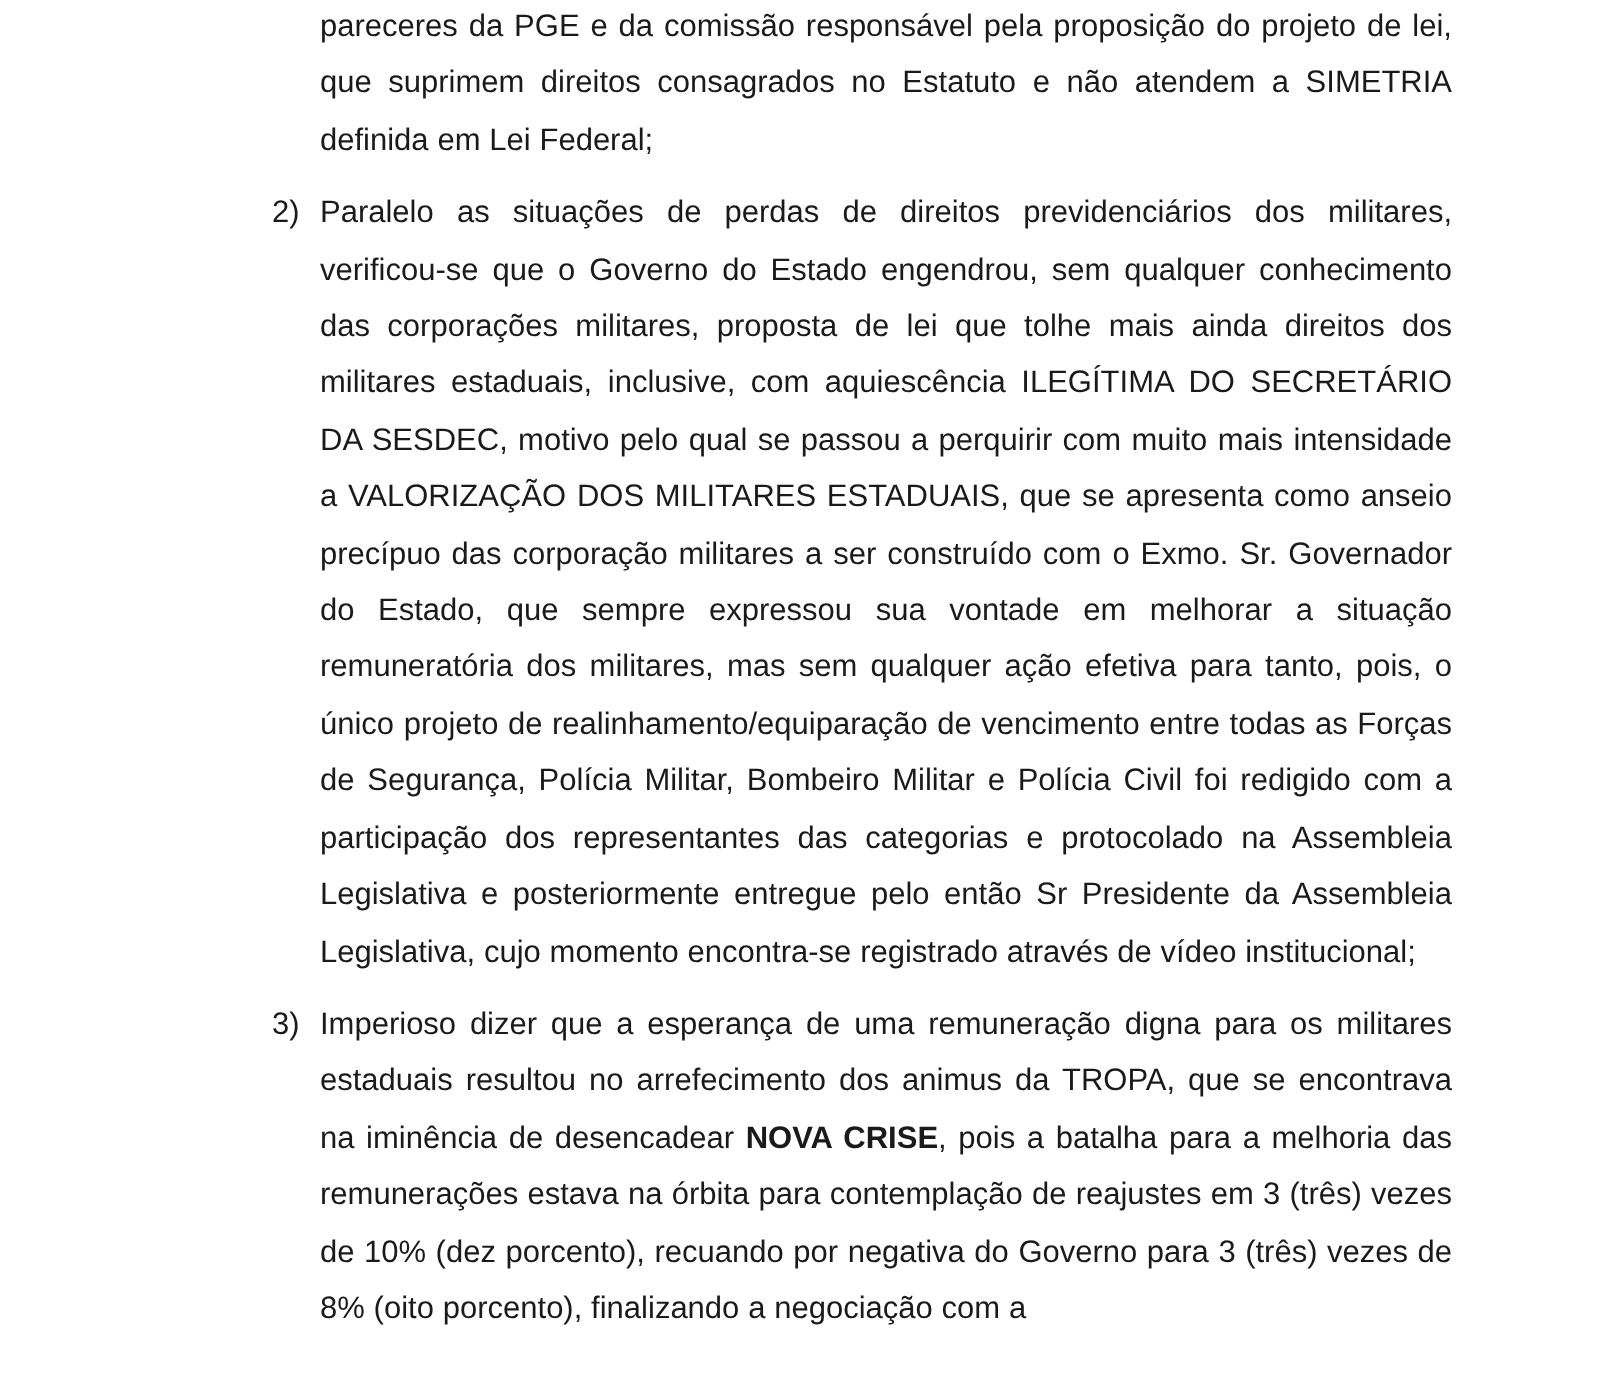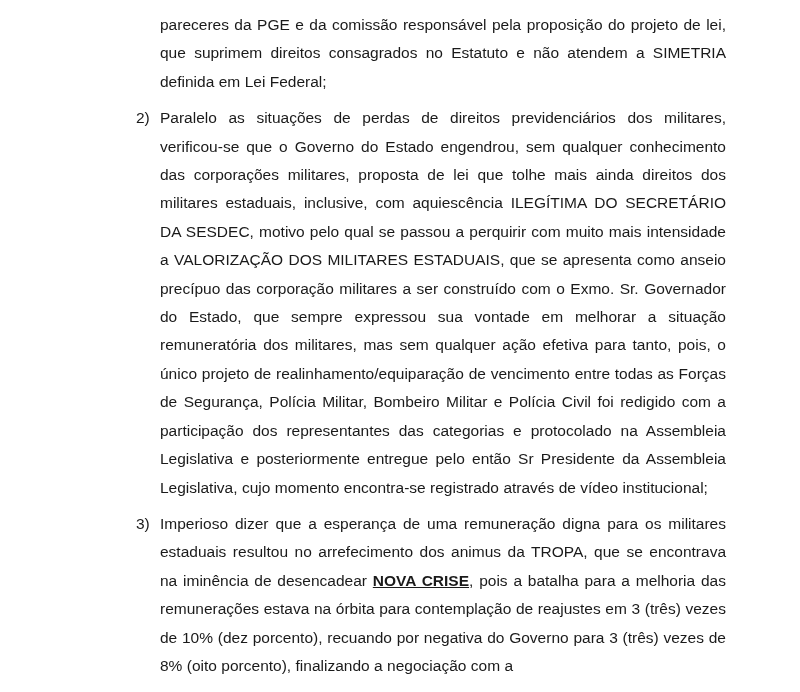--- a/index.html
+++ b/index.html
@@ -16,21 +16,21 @@
     background: #ffffff;
     overflow: hidden;
     font-family: "Liberation Sans", sans-serif;
     color: #1a1a1a;
   }
 
   
   .doc-body {
     position: absolute;
     left: 136px;
-    top: 11px;
+    top: 0px;
     width: 590px;
   }
 
   
   .block {
     position: relative;
     display: block;
     padding-left: 24px;          
     margin: 0 0 8px 0;
   }
@@ -57,21 +57,21 @@
     word-spacing: 0.1px;
     hyphens: none;
   }
 
   
   .block.continued .ptext {
     text-align: justify;
   }
 
   
-  .run-b { font-weight: bold; text-decoration: underline; }
+  .run-b { font-weight: bold; }
   .run-i { }
 
   
   .block.nomarker { padding-left: 24px; }
 
   
   #blk-0 { top: 0; margin-bottom: 8px; }
   #blk-1 { margin-bottom: 8px; }
 </style>
 </head>

